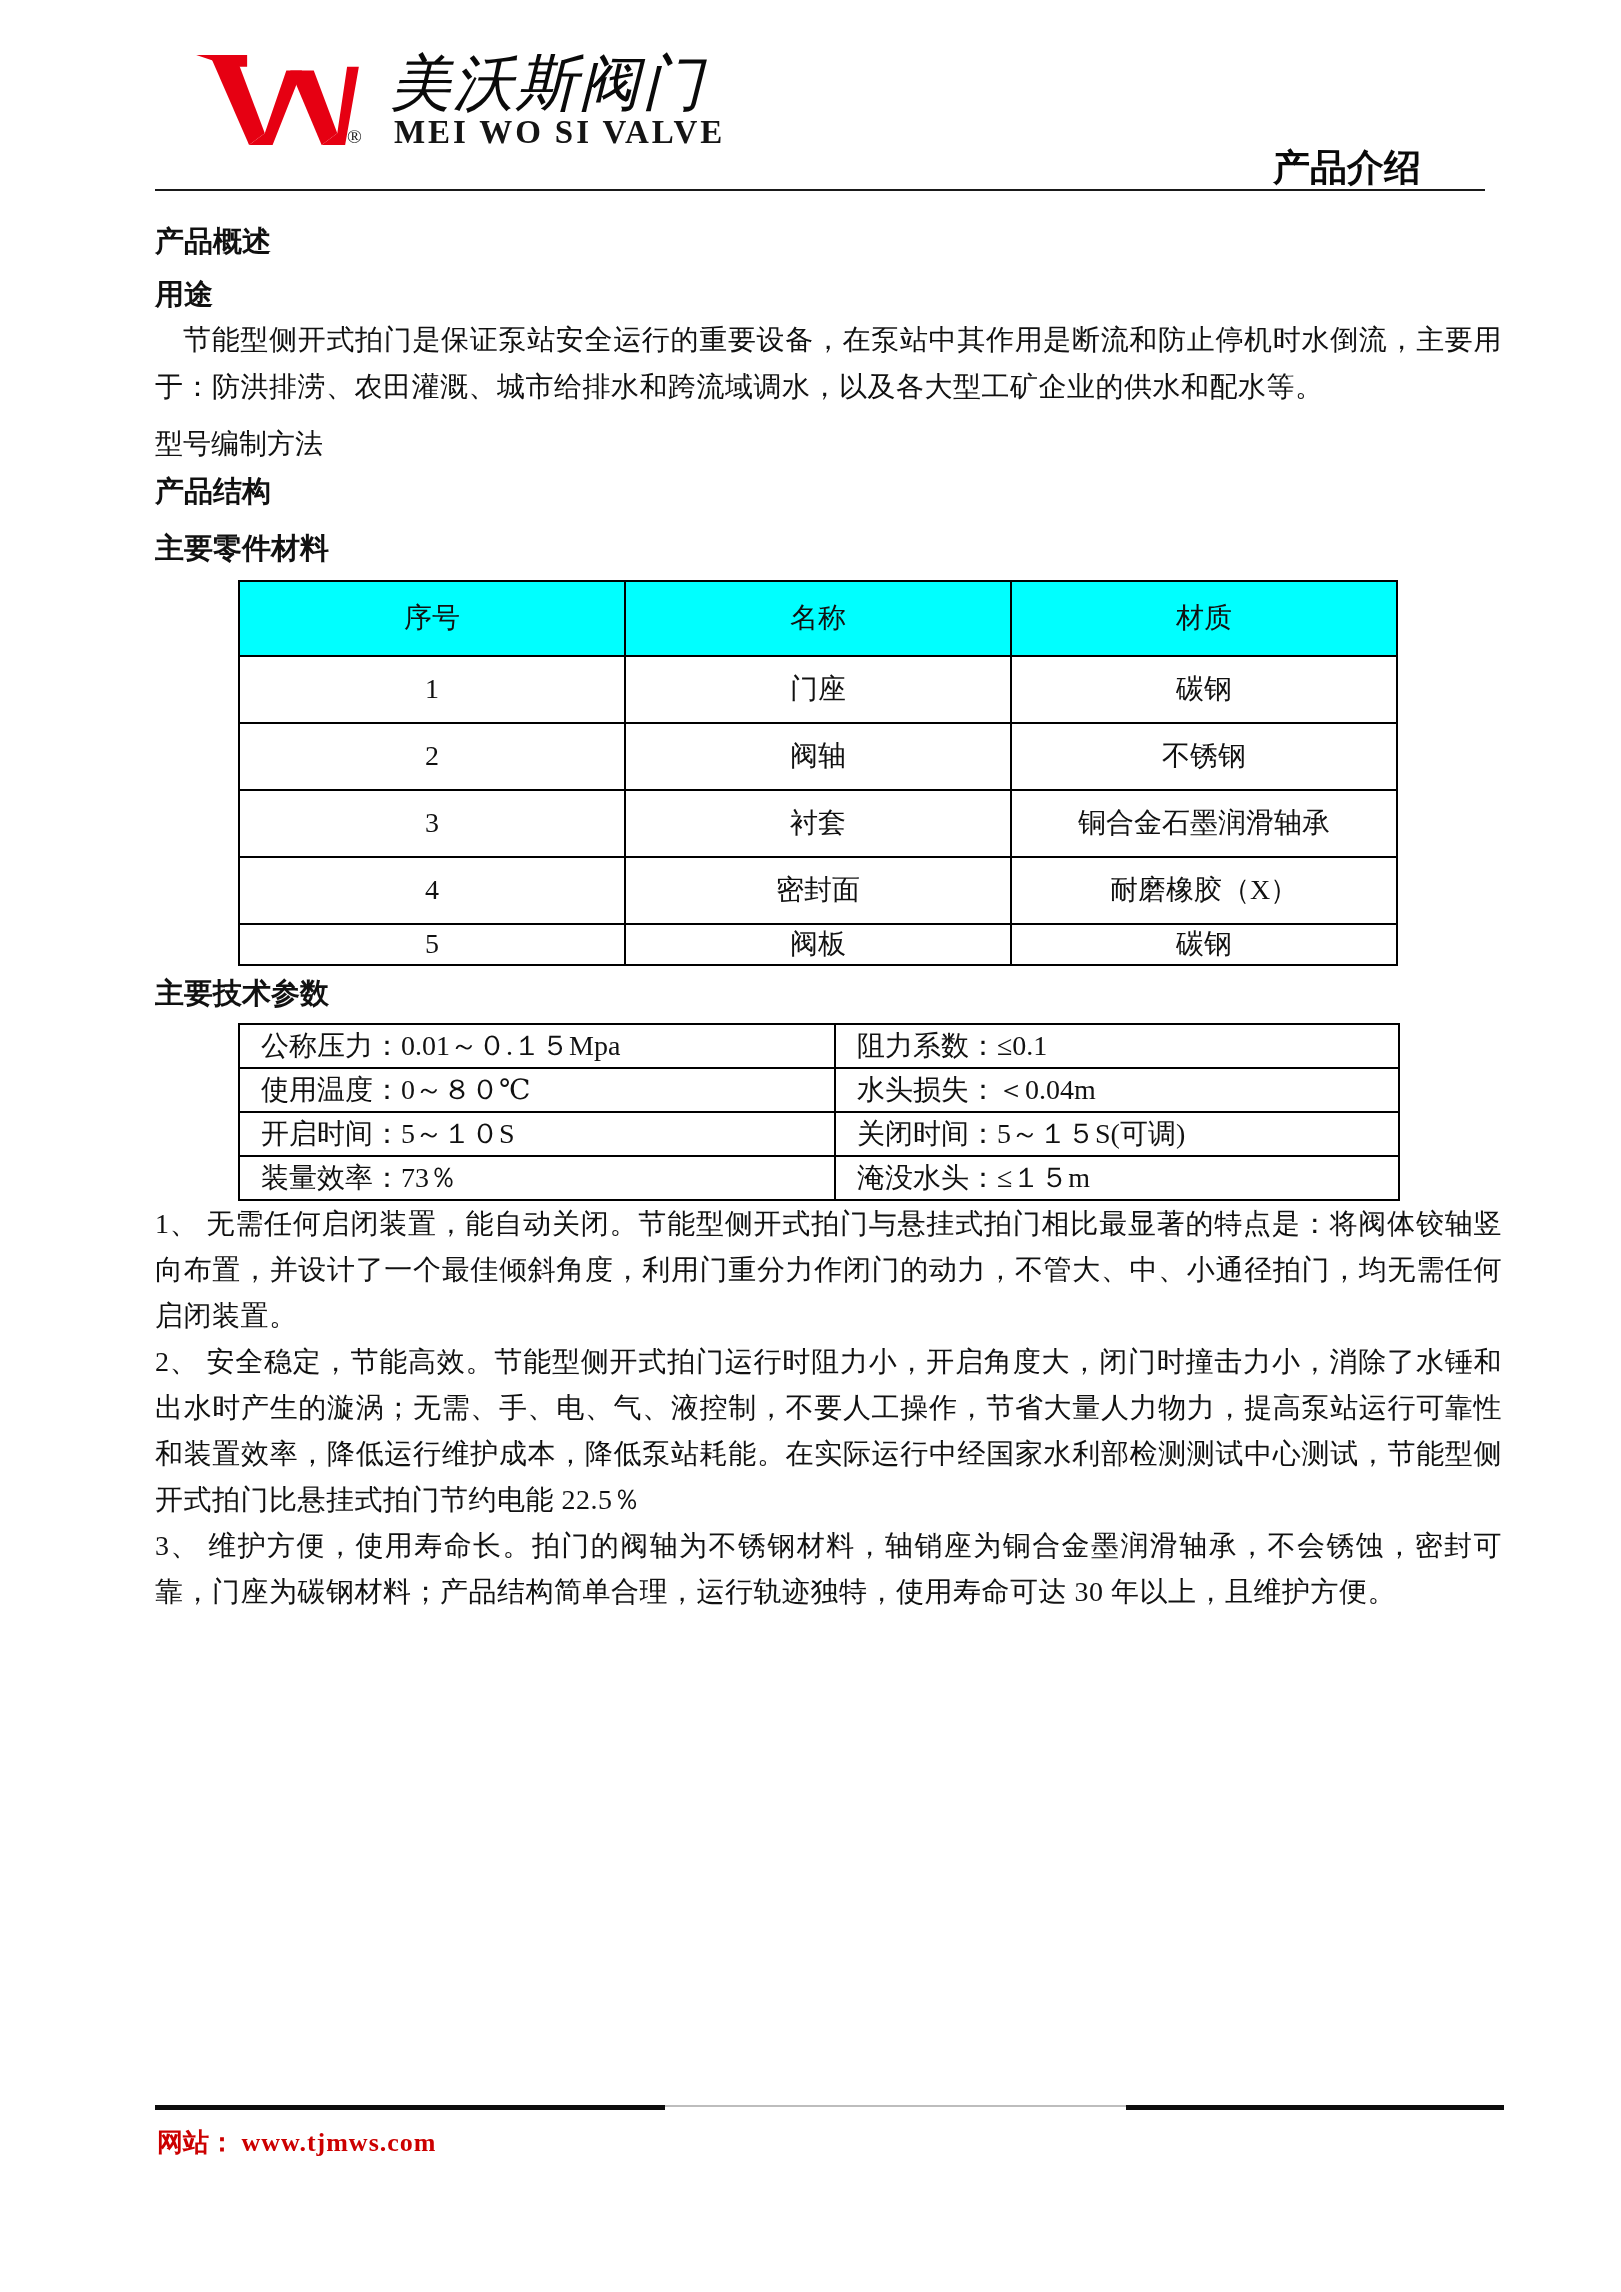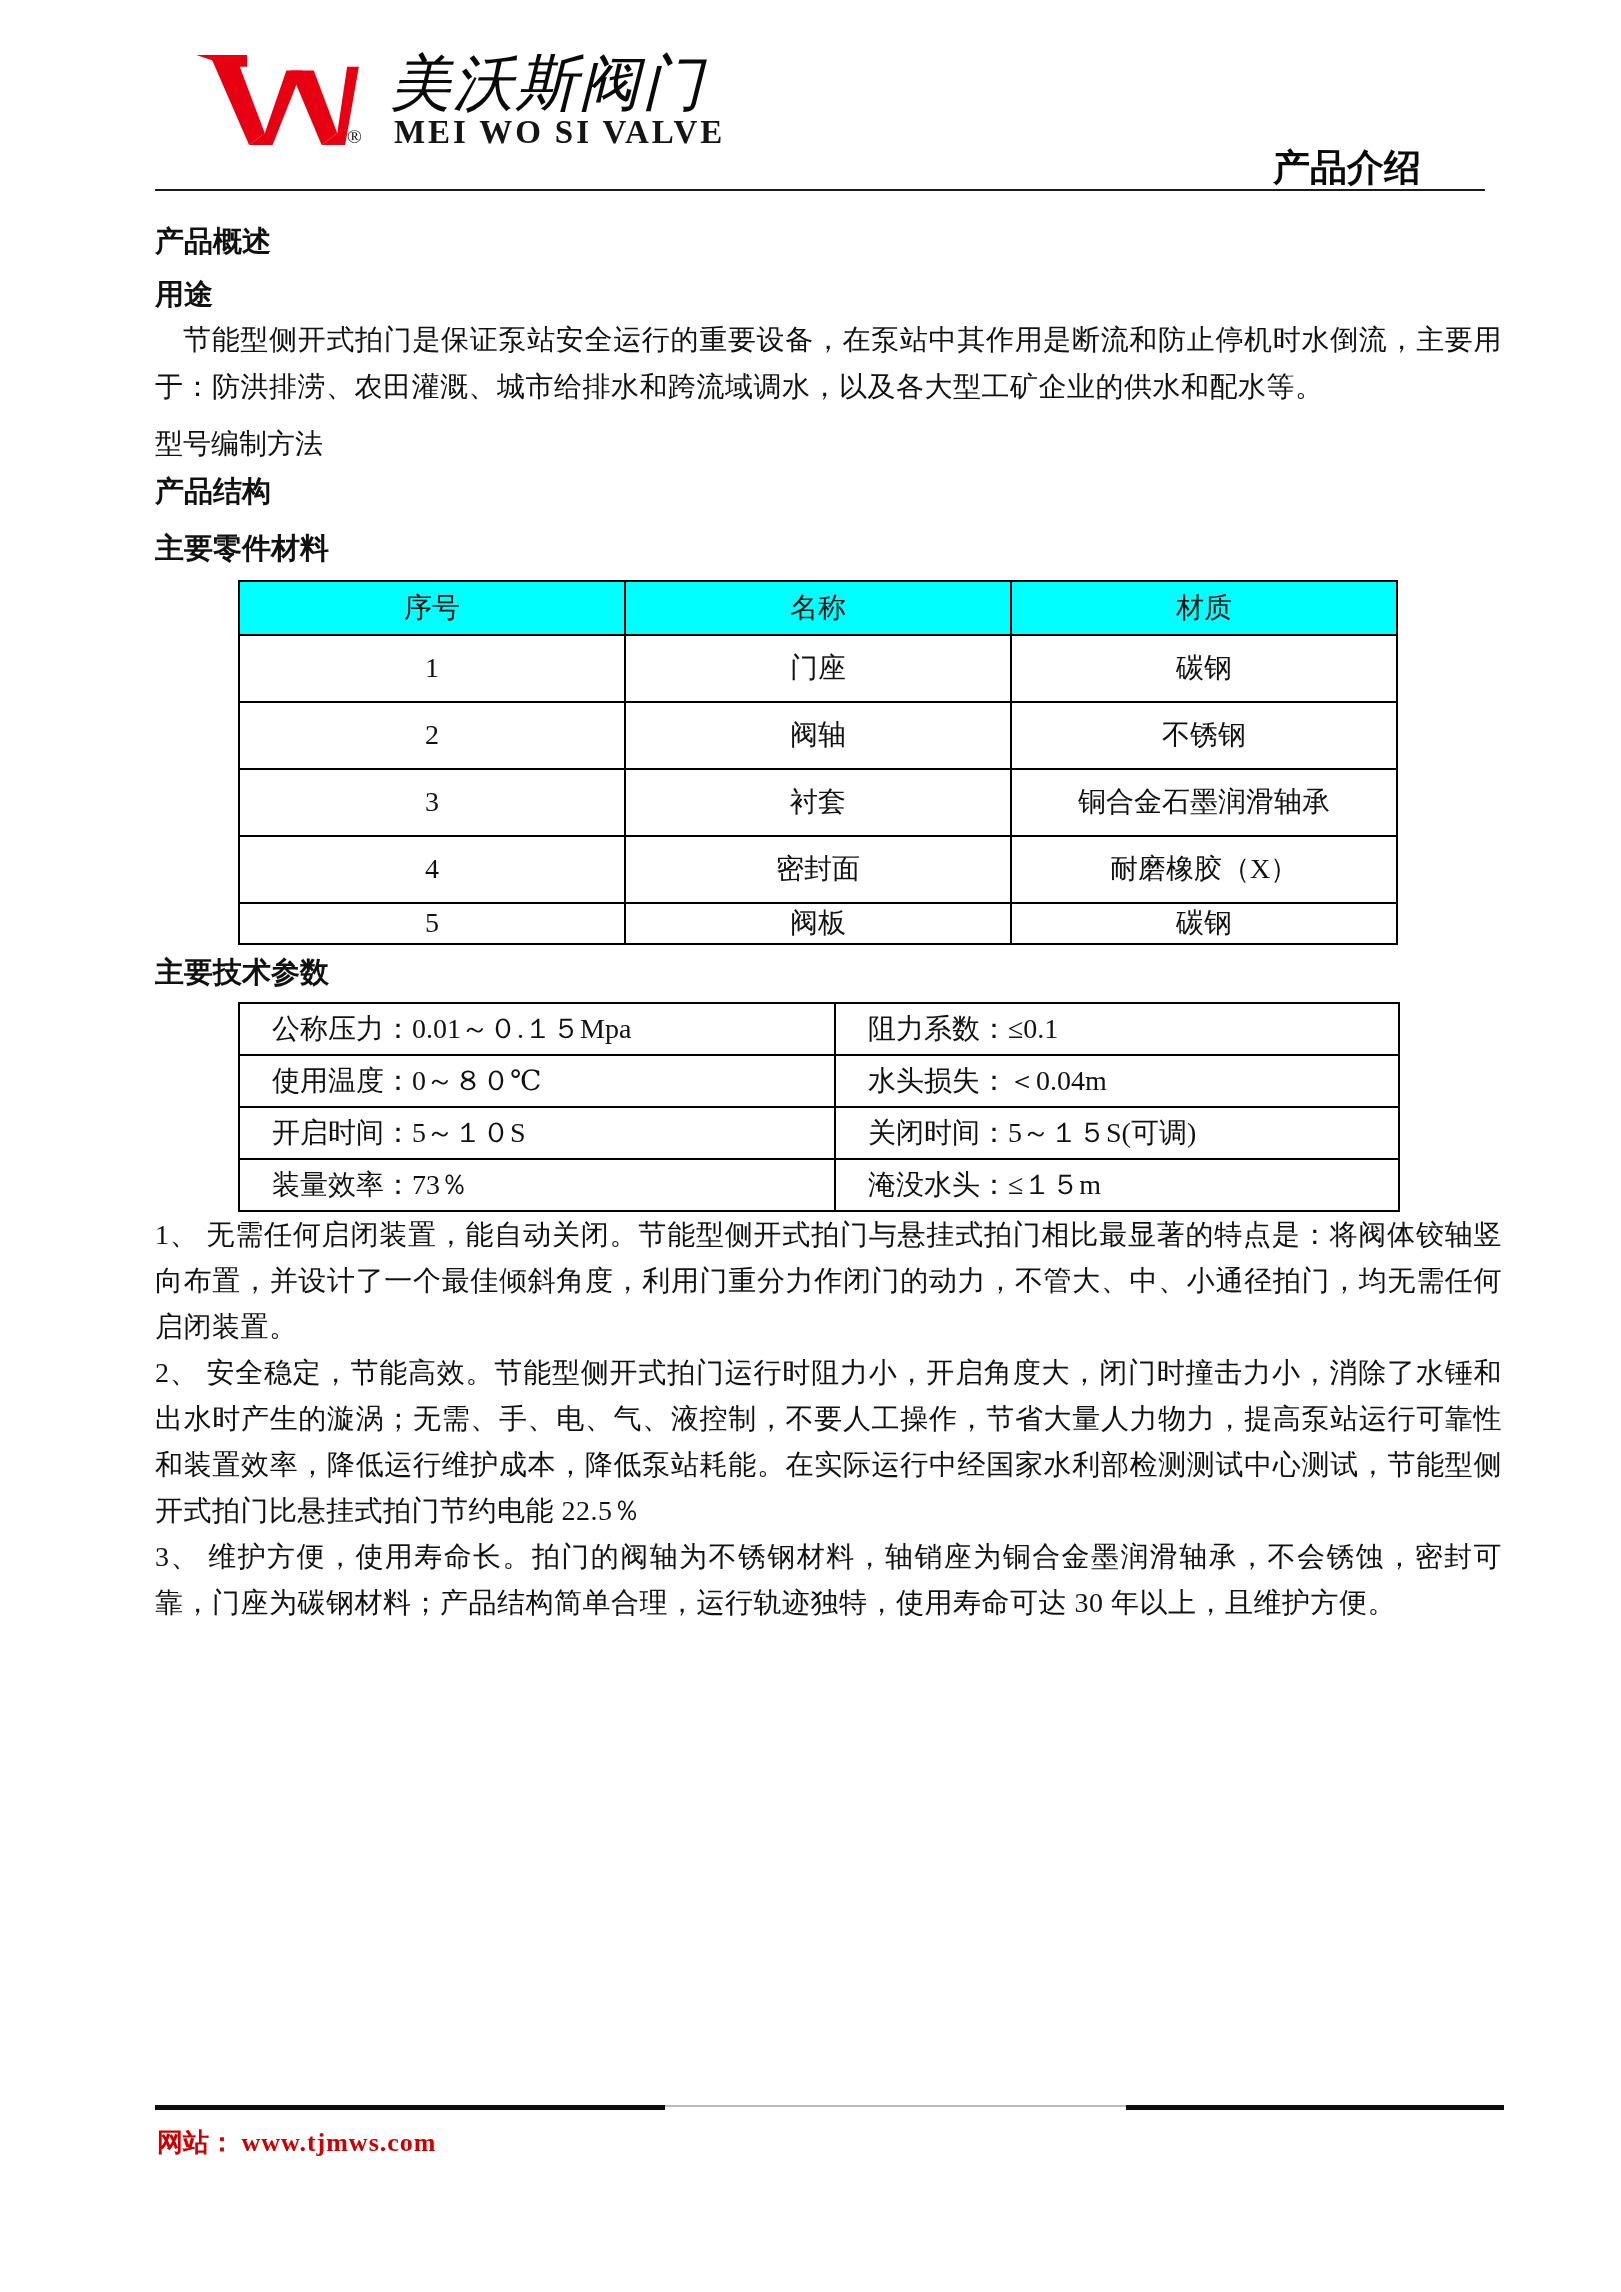--- a/index.html
+++ b/index.html
@@ -35,27 +35,27 @@
     font-size:28px; line-height:47px; text-align:justify;
     text-justify:inter-ideograph; letter-spacing:0.5px;
   }
   .indent2 { text-indent:2em; }
   .indent1 { text-indent:1em; }
   .mt6{margin-top:5.9px;} .mt10{margin-top:9.8px;} .mt12{margin-top:11.8px;} .mt14{margin-top:13.7px;}
 
   
   .tbl1 { border-collapse:collapse; margin:9.8px 0 0 83px; width:1160px; table-layout:fixed; }
   .tbl1 th, .tbl1 td { border:2px solid #000; text-align:center; font-weight:normal; font-size:28px; }
-  .tbl1 th { background:#00ffff; height:54px; }
+  .tbl1 th { background:#00ffff; height:75px; }
   .tbl1 td { height:67px; }
   .tbl1 tr.short td { height:41px; }
 
   
   .tbl2 { border-collapse:collapse; margin:7.8px 0 0 83px; width:1160px; table-layout:fixed; }
-  .tbl2 td { border:2px solid #000; font-size:28px; height:52px; padding:0 0 0 32px; text-align:left; }
+  .tbl2 td { border:2px solid #000; font-size:28px; height:44px; padding:0 0 0 21px; text-align:left; }
   .tbl2 col.c1 { width:596px; } .tbl2 col.c2 { width:564px; }
 
   .feature { font-size:28px; line-height:46px; text-align:justify; letter-spacing:0.5px; }
 
   
   .footer-rule { position:absolute; left:155px; top:2105px; width:1349px; height:4.9px; background:#0d0d0d; }
   .footer-rule .lighter { position:absolute; left:510px; top:0; width:461px; height:4.9px; background:#ffffff; border-top:2px solid #bdbdbd; }
   .footer-text { position:absolute; left:157px; top:2125px; font-size:26px; white-space:nowrap; }
   .footer-label { color:#cc0000; font-weight:bold; font-family:"Liberation Serif","DejaVu Serif",serif; }
   .footer-url { color:#cc0000; font-weight:600; letter-spacing:1px; }

